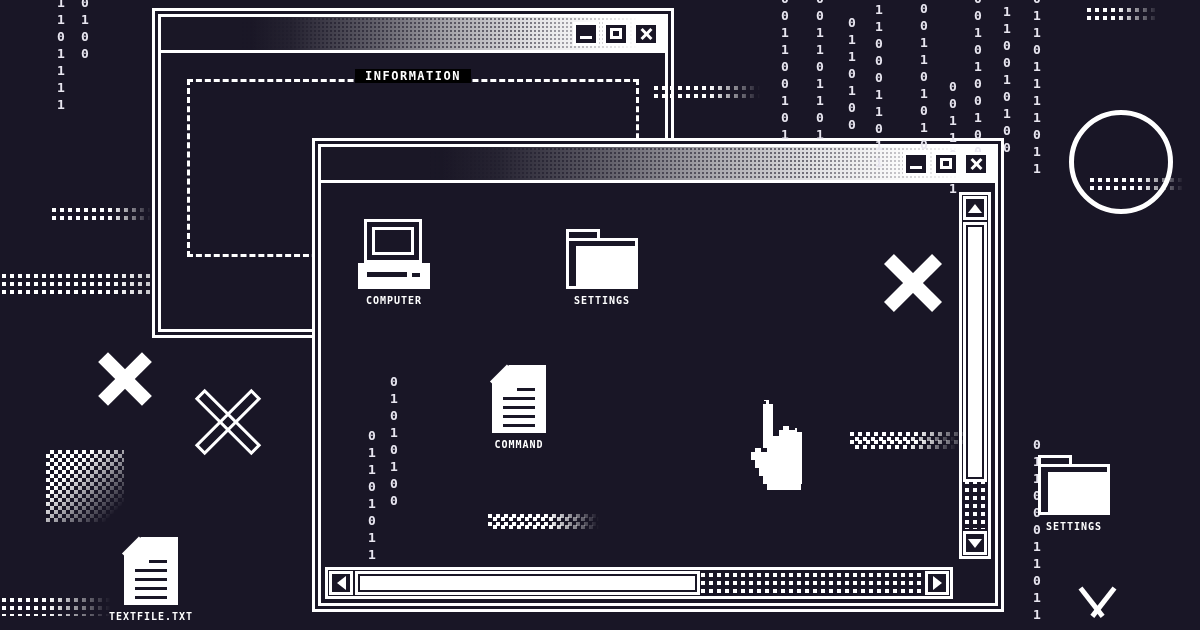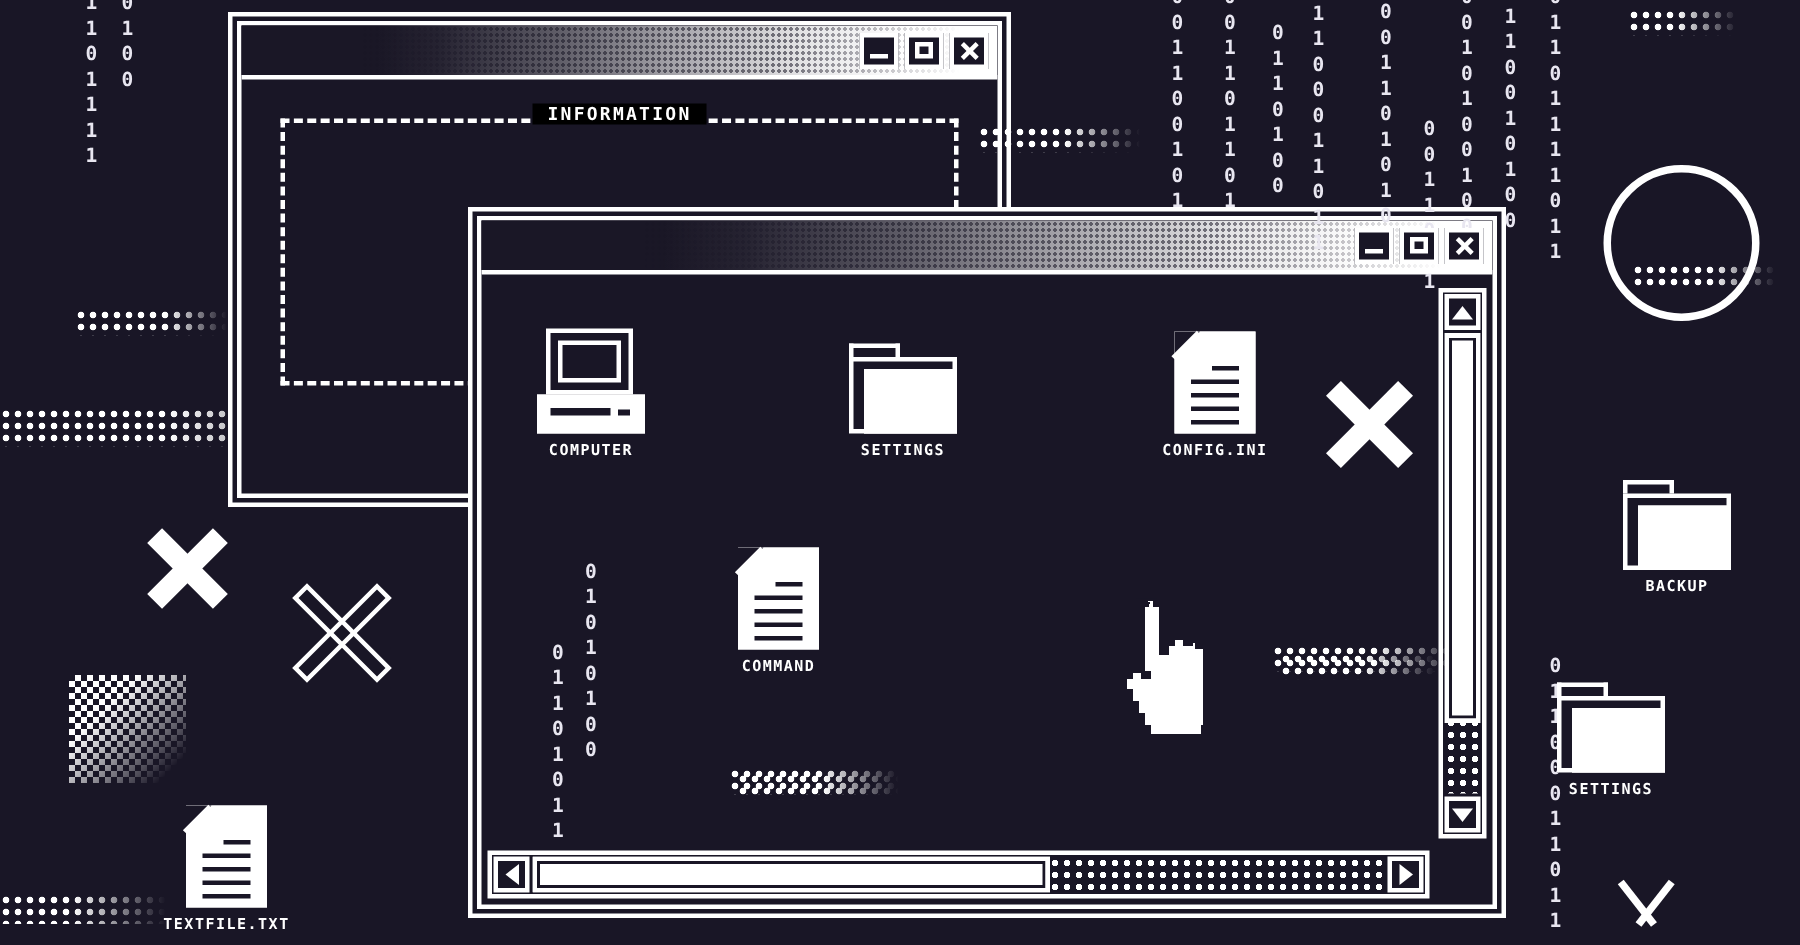--- a/index.html
+++ b/index.html
@@ -444,36 +444,20 @@
         <div class="folder">
           <div class="f-tab"></div>
             <div class="f-back"></div>
             <div class="f-front"></div>
         </div>
       </div>
       <div class="pxtext ic-label">SETTINGS</div>
     </div>
 
 
-    <div class="icon" style="left:434px; top:62px;">
-      <div class="ic-art">
-        <div class="doc">
-          <div class="d-fold"></div>
-            <div class="d-foldline"></div>
-          <div class="d-lines">
-              <i></i>
-              <i></i>
-              <i></i>
-              <i></i>
-              <i></i>
-            </div>
-        </div>
-      </div>
-      <div class="pxtext ic-label">CONFIG.INI</div>
-    </div>
 
     <div class="xmark" style="left:558px; top:102px; width:68px; height:68px;">
       <i></i>
         <i></i>
     </div>
 
     <div class="icon" style="left:143px; top:206px;">
       <div class="ic-art">
         <div class="doc">
           <div class="d-fold"></div>
@@ -648,30 +632,20 @@
 
   <div class="dotrow" style="left:1085px; top:6px; width:80px; height:18px;
               -webkit-mask-image:linear-gradient(to right,#000 0 40%,transparent 92%);
               mask-image:linear-gradient(to right,#000 0 40%,transparent 92%);"></div>
 
   <div class="deco-circle" style="left:1069px; top:110px; width:104px; height:104px;"></div>
   <div class="dotrow" style="left:1088px; top:176px; width:100px; height:16px;
               -webkit-mask-image:linear-gradient(to right,#000 0 52%,transparent 96%);
               mask-image:linear-gradient(to right,#000 0 52%,transparent 96%);"></div>
 
-  <div class="icon" style="left:1063px; top:300px;">
-    <div class="ic-art">
-      <div class="folder">
-        <div class="f-tab"></div>
-          <div class="f-back"></div>
-          <div class="f-front"></div>
-      </div>
-    </div>
-    <div class="pxtext ic-label">BACKUP</div>
-  </div>
 
   <div class="icon" style="left:1019px; top:435px;">
     <div class="ic-art">
       <div class="folder">
         <div class="f-tab"></div>
           <div class="f-back"></div>
           <div class="f-front"></div>
       </div>
     </div>
     <div class="pxtext ic-label">SETTINGS</div>

